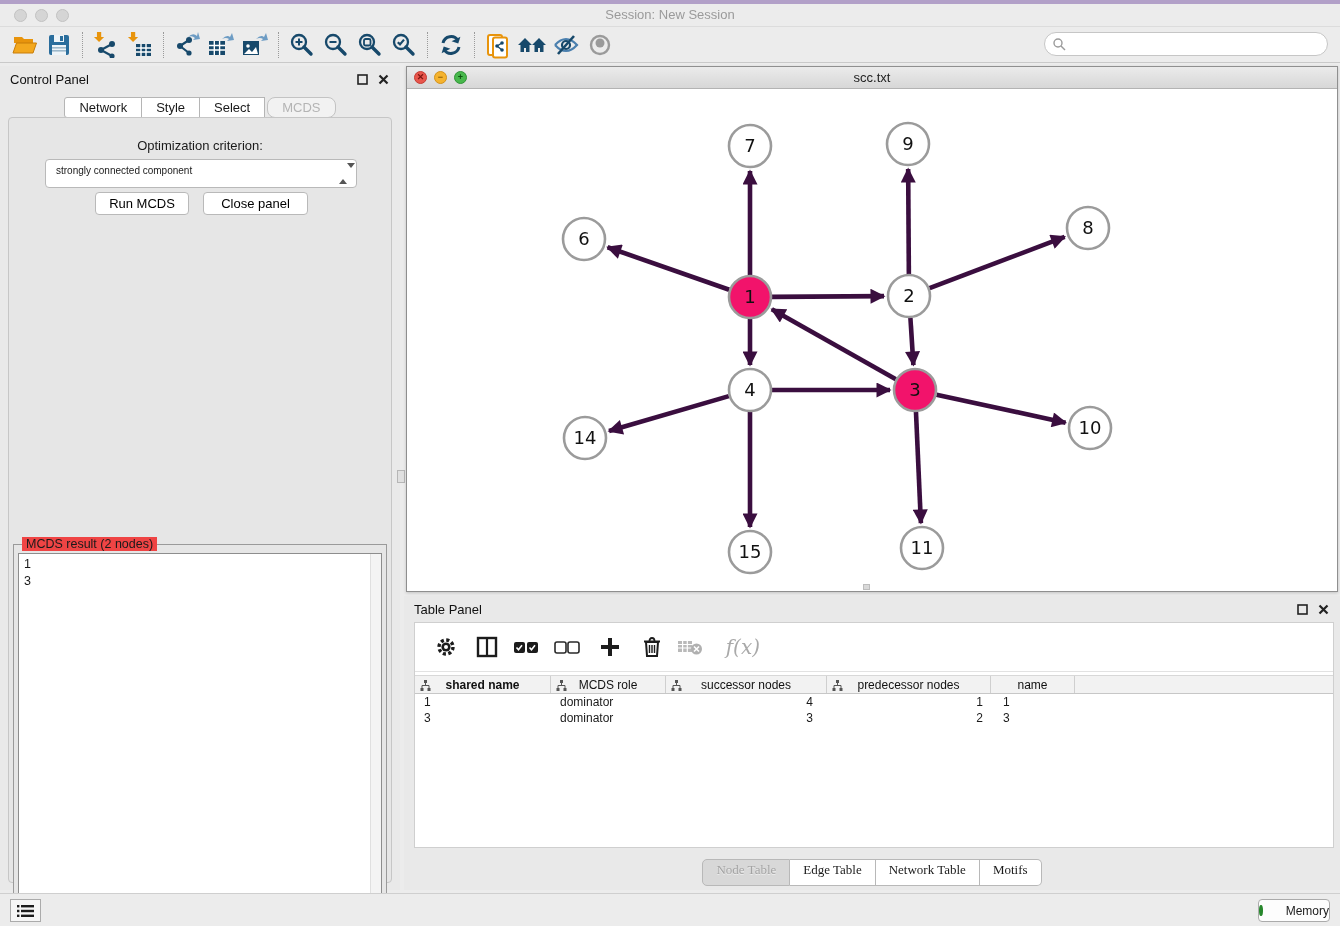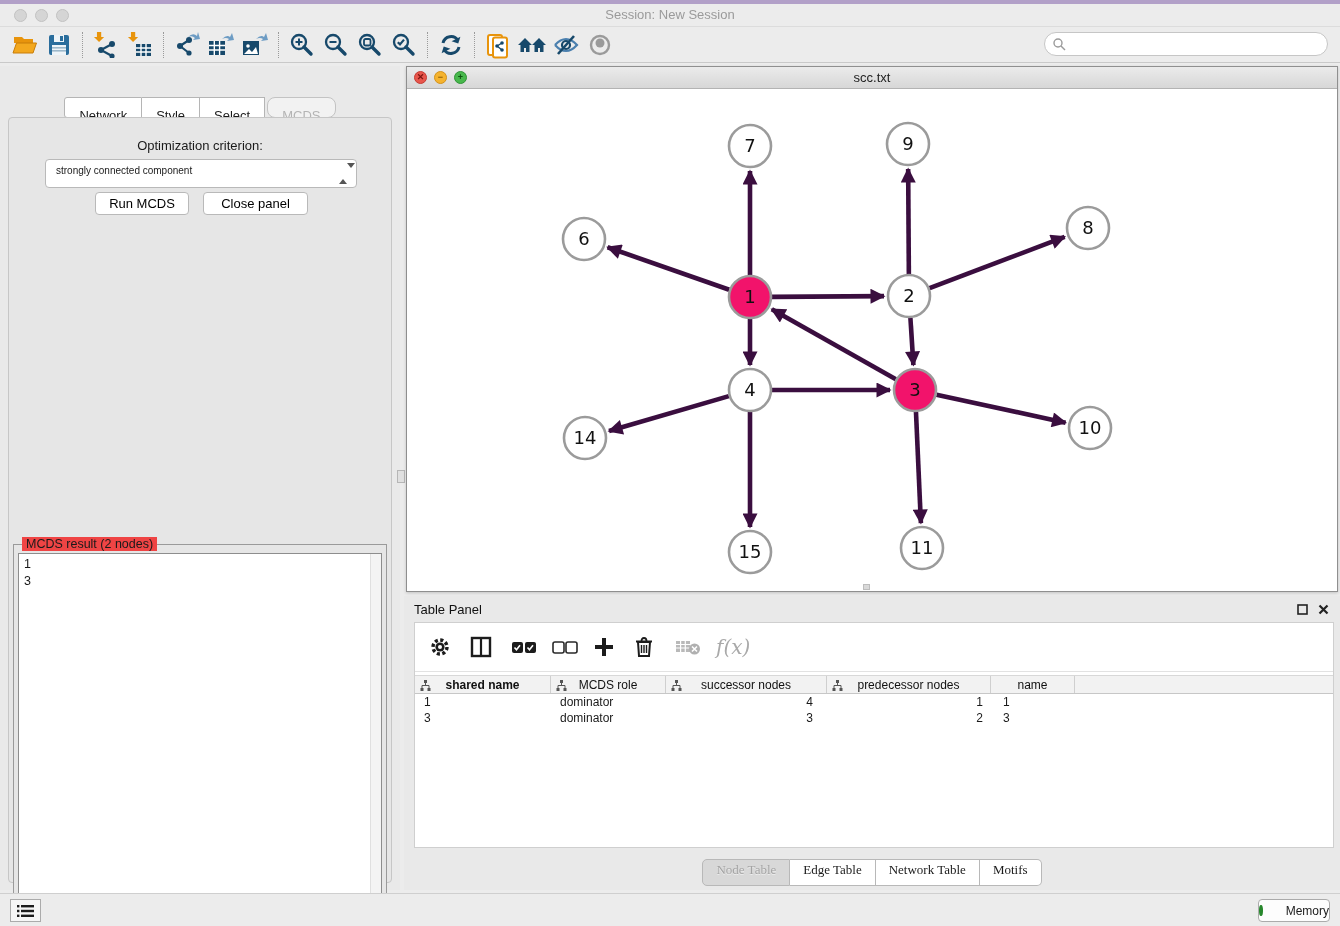--- a/index.html
+++ b/index.html
@@ -19,21 +19,21 @@
   .tsep { width:1px; height:26px; border-left:1px dotted #9a9a9a; margin:0 6px; }
   #quick-search { position:absolute; right:12px; top:5px; width:284px; height:24px; border:1px solid #c6c6c6; border-radius:12px; background:#fff; display:flex; align-items:center; padding-left:7px; }
   #quick-search input { border:none; outline:none; flex:1; height:18px; font-size:12px; background:transparent; }
 
   
   #control-panel { left:0; top:66px; width:400px; height:824px; background:#e9e9e9; }
   .panel-head { height:26px; display:flex; align-items:center; padding:0 10px; font-size:13px; color:#111; }
   .panel-head .spacer { flex:1; }
   .mini-ic { width:13px; height:13px; margin-left:8px; display:flex; align-items:center; justify-content:center; }
   #cp-tabs { position:absolute; left:0; top:31px; width:100%; display:flex; justify-content:center; }
-  .cp-tab { height:21px; line-height:19px; padding:8px 14px; background:#fff; border:1px solid #b5b5b5; border-left:none; font-size:13px; }
+  .cp-tab { height:21px; line-height:19px; padding:0 14px; background:#fff; border:1px solid #b5b5b5; border-left:none; font-size:13px; }
   .cp-tab:first-child { border-left:1px solid #b5b5b5; border-radius:3px 0 0 3px; }
   .cp-tab.sel { background:#f2f2f2; color:#b4b4b4; border-radius:8px; border:1px solid #c3c3c3; margin-left:2px; }
   #cp-body { position:absolute; left:8px; top:51px; width:384px; height:766px; background:#e6e6e6; border:1px solid #c6c6c6; border-radius:4px; }
   #opt-label { position:absolute; left:0; top:20px; width:100%; text-align:center; font-size:13px; }
   #opt-select { position:absolute; left:36px; top:41px; width:312px; height:29px; background:#fff; border:1px solid #b9b9b9; border-radius:4px; font-size:10px; line-height:22px; padding-left:10px; }
   #opt-select .stepper { position:absolute; right:6px; top:3px; width:11px; height:17px; }
   .tri-up { width:0; height:0; border-left:4px solid transparent; border-right:4px solid transparent; border-bottom:5px solid #555; margin:2px auto 2px; }
   .tri-dn { width:0; height:0; border-left:4px solid transparent; border-right:4px solid transparent; border-top:5px solid #555; margin:0 auto; }
   .cp-btn { position:absolute; top:74px; height:23px; background:#fff; border:1px solid #b9b9b9; border-radius:4px; font-size:13px; text-align:center; line-height:21px; }
   #mcds-result { position:absolute; left:4px; top:426px; width:374px; height:382px; border:1px solid #9a9a9a; background:#e6e6e6; }
@@ -51,21 +51,21 @@
   .mac-green { background:#48b84c; border:1px solid #2f9336; color:#0d5511; }
   #net-title { text-align:center; font-size:13px; line-height:21px; color:#222; }
   #graph-area { position:absolute; left:0; top:22px; width:930px; height:502px; background:#fff; }
   #net-grip { position:absolute; left:456px; bottom:1px; width:7px; height:6px; background:#d9d9d9; border:1px solid #bdbdbd; }
   #v-splitter-handle { left:397px; top:470px; width:8px; height:13px; background:#e0e0e0; border:1px solid #b6b6b6; }
 
   
   #table-panel { left:404px; top:596px; width:936px; height:294px; background:#e9e9e9; }
   #tp-white { position:absolute; left:10px; top:26px; width:920px; height:226px; background:#fff; border:1px solid #cfcfcf; }
   #tp-toolbar { position:absolute; left:0; top:0; width:100%; height:49px; border-bottom:1px solid #e2e2e2; display:flex; align-items:center; padding-left:14px; gap:13px; }
-  .ttbtn { width:28px; height:28px; display:flex; align-items:center; justify-content:flex-start; }
+  .ttbtn { width:28px; height:28px; display:flex; align-items:center; justify-content:flex-end; }
   #tp-table { position:absolute; left:0; top:52px; width:100%; }
   #tp-header { display:flex; height:19px; background:#f2f2f2; border-top:1px solid #d8d8d8; border-bottom:1px solid #c7c7c7; }
   .th { position:relative; border-right:1px solid #cfcfcf; font-size:12px; display:flex; align-items:center; justify-content:center; color:#111; }
   .th .tree { position:absolute; left:5px; top:4px; }
   .tp-row { display:flex; height:16px; font-size:12px; }
   .td { padding:1px 0; }
   .td.l { padding-left:9px; text-align:left; }
   .td.r { text-align:right; padding-right:14px; }
   #tp-tabs { position:absolute; left:0; bottom:4px; width:100%; display:flex; justify-content:center; }
   .tp-tab { height:27px; line-height:20px; padding:0 13px; font-size:13px; background:#fff; border:1px solid #b8b8b8; border-left:none;font-family:Liberation Serif, serif; }
@@ -233,20 +233,34 @@
   <div id="quick-search">
     <svg width="14" height="14" viewBox="0 0 14 14">
         <circle cx="6" cy="6" r="4" fill="none" stroke="#9a9a9a" stroke-width="1.4"></circle>
         <path d="M9 9 L13 13" stroke="#9a9a9a" stroke-width="1.4"></path>
       </svg>
     <input type="text" placeholder="" style="">
   </div>
 </div>
 
 <div id="control-panel" class="abs">
+  <div class="panel-head">
+    <span>Control Panel</span>
+    <span class="spacer"></span>
+    <span class="mini-ic">
+        <svg width="11" height="11" viewBox="0 0 11 11">
+          <rect x="1" y="1" width="9" height="9" fill="none" stroke="#222" stroke-width="1.6"></rect>
+        </svg>
+      </span>
+    <span class="mini-ic">
+        <svg width="11" height="11" viewBox="0 0 11 11">
+          <path d="M1.5 1.5 L9.5 9.5 M9.5 1.5 L1.5 9.5" stroke="#222" stroke-width="2.2"></path>
+        </svg>
+      </span>
+  </div>
   <div id="cp-tabs">
     <span class="cp-tab">Network</span>
     <span class="cp-tab">Style</span>
     <span class="cp-tab">Select</span>
     <span class="cp-tab sel">MCDS</span>
   </div>
   <div id="cp-body">
     <div id="opt-label">Optimization criterion:</div>
     <div id="opt-select">
       <span>strongly connected component</span>

